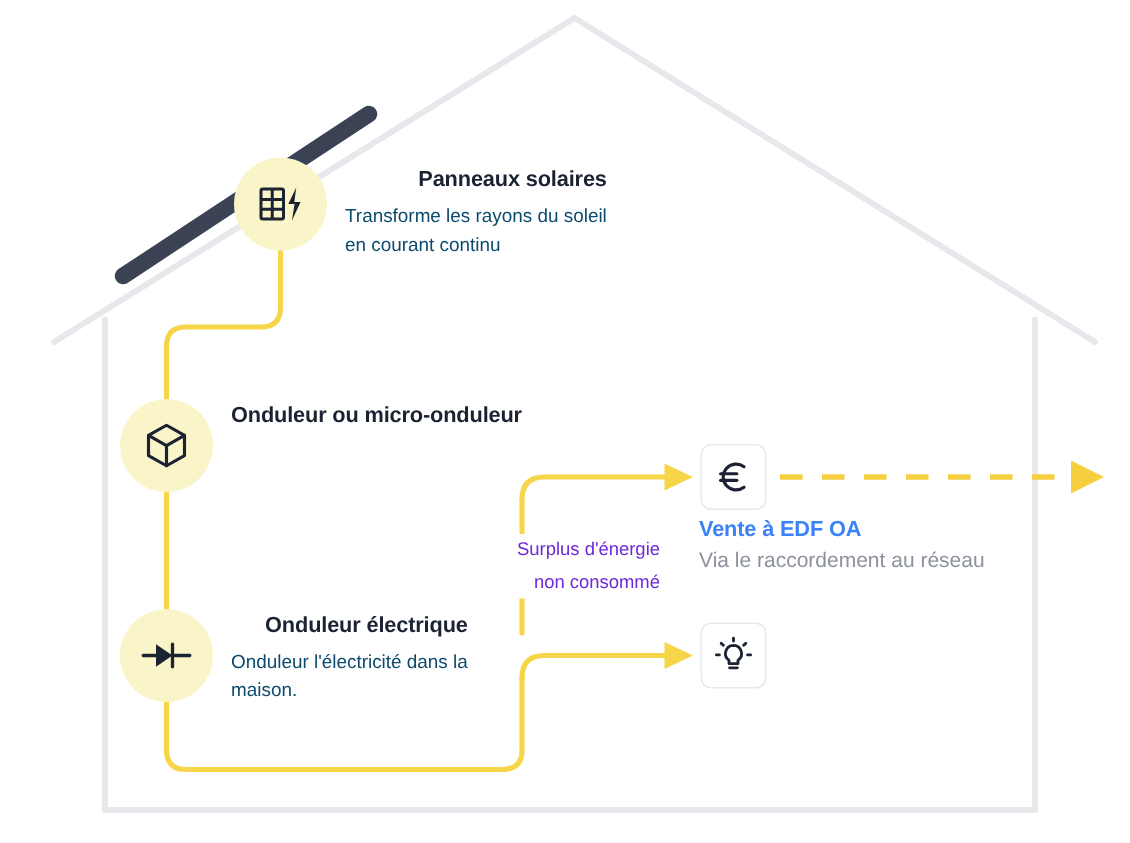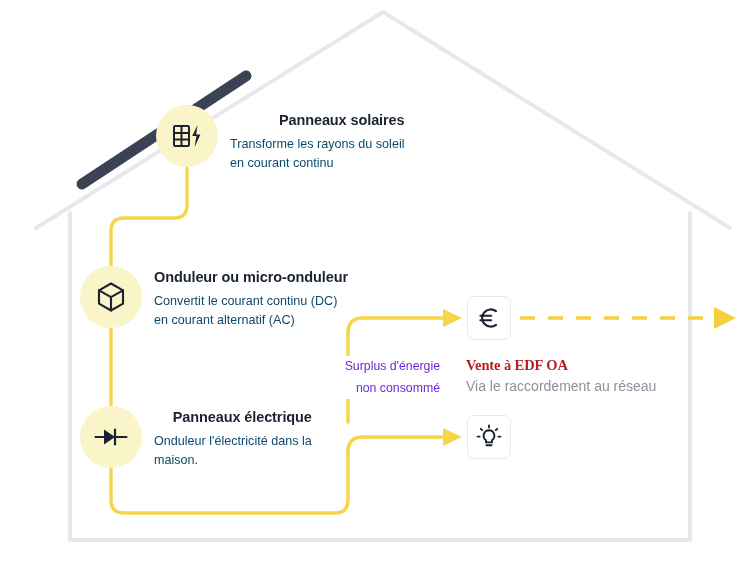--- a/index.html
+++ b/index.html
@@ -84,25 +84,24 @@
   .surplus-label span {
     display: block;
     background: #ffffff;
     padding: 1px 0;
     white-space: nowrap;
   }
 
   .right-title {
     font-size: 14.5px;
     font-weight: bold;
-    color: #b91c1c;
-    margin: 12px 0 4px 0;
+    color: #3b82f6;
+    margin: 0 0 4px 0;
     white-space: nowrap;
     letter-spacing: -0.1px;
-    font-family: Liberation Serif, serif;
   }
   .right-desc {
     font-size: 14px;
     color: #8c919c;
     margin: 0;
     white-space: nowrap;
   }
 </style>
 </head>
 <body>
@@ -190,28 +189,24 @@
   <div class="txt-block" style="left:230px; top:111px;">
     <p class="txt-title">Panneaux solaires</p>
     <p class="txt-desc">
       <span>Transforme les rayons du soleil</span>
       <span>en courant continu</span>
     </p>
   </div>
 
   <div class="txt-block" style="left:154px; top:268px;">
     <p class="txt-title">Onduleur ou micro-onduleur</p>
-    <p class="txt-desc">
-      <span>Convertit le courant continu (DC)</span>
-      <span>en courant alternatif (AC)</span>
-    </p>
   </div>
 
   <div class="txt-block" style="left:154px; top:408px;">
-    <p class="txt-title">Panneaux électrique</p>
+    <p class="txt-title">Onduleur électrique</p>
     <p class="txt-desc">
       <span>Onduleur l'électricité dans la</span>
       <span>maison.</span>
     </p>
   </div>
 
   <div class="surplus-label" style="left:300px; top:356px;">
     <span>Surplus d'énergie</span>
     <span>non consommé</span>
   </div>

